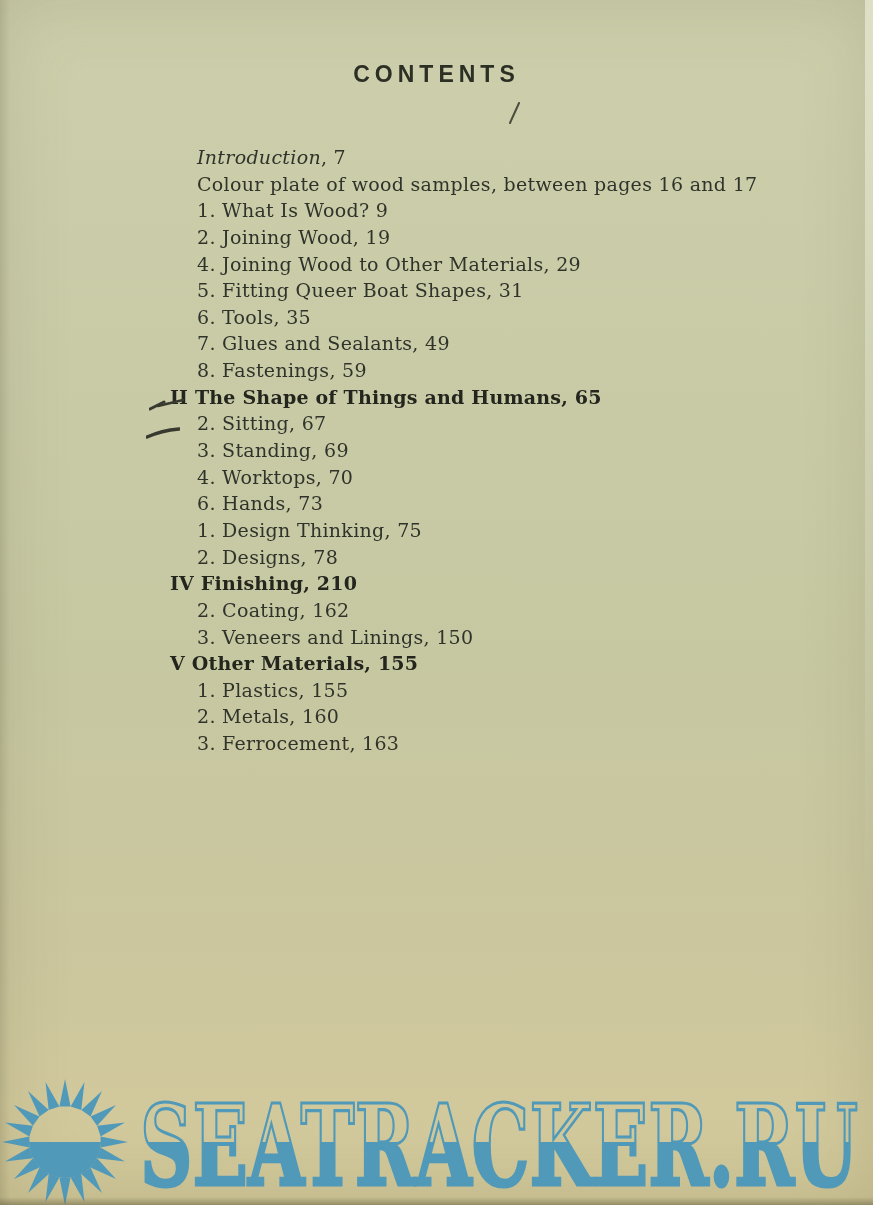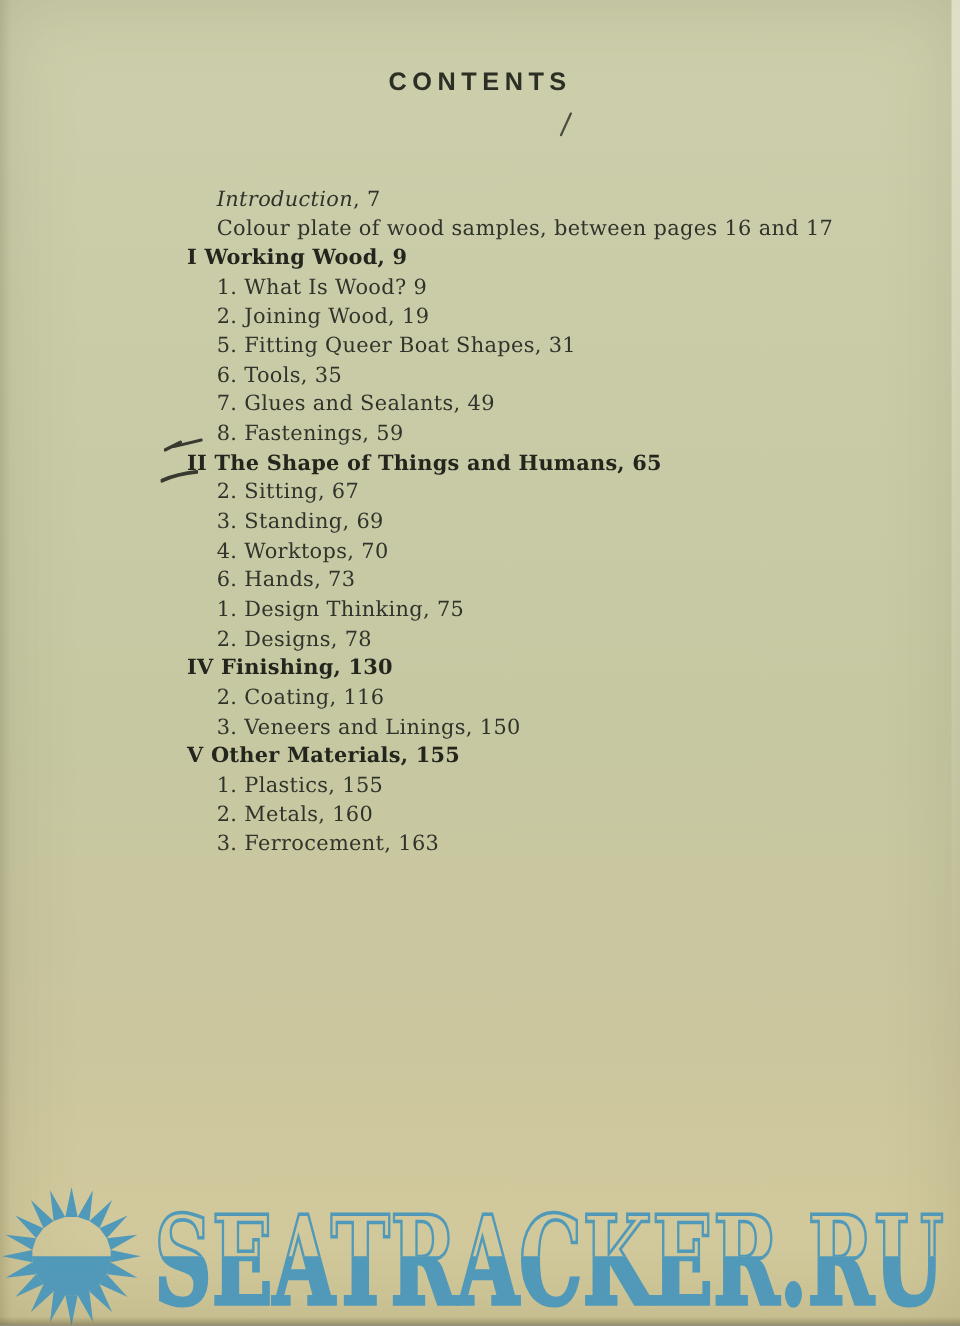--- a/index.html
+++ b/index.html
@@ -30,21 +30,21 @@
   }
   .title{
     position:absolute;top:61px;left:0;width:100%;
     text-align:center;
     font-family:"Liberation Sans", sans-serif;
     font-size:23px;font-weight:600;
     letter-spacing:5px;
     color:#2c2f24;
   }
   .toc{
-    position:absolute;left:197px;top:168px;
+    position:absolute;left:197px;top:144px;
     font-size:19px;line-height:26.65px;
     color:#30332a;
     letter-spacing:0.3px;
   }
   .ln{white-space:nowrap;height:26.65px;}
   .ln.s{margin-left:-27px;font-weight:bold;color:#24261e;letter-spacing:0.2px;}
   .ln .it{font-style:italic;}
   .mark{position:absolute;pointer-events:none;}
   .watermark{
     position:absolute;left:0;bottom:0;width:873px;height:145px;
@@ -63,36 +63,36 @@
 
   <div class="title">CONTENTS</div>
 
   <svg class="mark" style="left:508px;top:102px;" width="14" height="22" viewBox="0 0 14 22">
     <path d="M11 1 C 8 8, 5 14, 2 21" stroke="#4b4d3f" stroke-width="2" fill="none" stroke-linecap="round"></path>
   </svg>
 
   <div class="toc">
     <div class="ln p"><span class="it">Introduction</span><span>, 7</span></div>
     <div class="ln p">Colour plate of wood samples, between pages 16 and 17</div>
-    <div class="ln s">I Working Wood, 9</div>
     <div class="ln">1. What Is Wood? 9</div>
     <div class="ln">2. Joining Wood, 19</div>
+    <div class="ln">4. Joining Wood to Other Materials, 29</div>
     <div class="ln">5. Fitting Queer Boat Shapes, 31</div>
     <div class="ln">6. Tools, 35</div>
     <div class="ln">7. Glues and Sealants, 49</div>
     <div class="ln">8. Fastenings, 59</div>
     <div class="ln s">II The Shape of Things and Humans, 65</div>
     <div class="ln">2. Sitting, 67</div>
     <div class="ln">3. Standing, 69</div>
     <div class="ln">4. Worktops, 70</div>
     <div class="ln">6. Hands, 73</div>
     <div class="ln">1. Design Thinking, 75</div>
     <div class="ln">2. Designs, 78</div>
-    <div class="ln s">IV Finishing, 130</div>
-    <div class="ln">2. Coating, 116</div>
+    <div class="ln s">IV Finishing, 210</div>
+    <div class="ln">2. Coating, 162</div>
     <div class="ln">3. Veneers and Linings, 150</div>
     <div class="ln s">V Other Materials, 155</div>
     <div class="ln">1. Plastics, 155</div>
     <div class="ln">2. Metals, 160</div>
     <div class="ln">3. Ferrocement, 163</div>
   </div>
 
   <svg class="mark" style="left:149px;top:398px;" width="36" height="14" viewBox="0 0 36 14">
     <path d="M1 11 L15 4" stroke="#383a2f" stroke-width="3" stroke-linecap="round" fill="none"></path>
     <path d="M9 8 L34 2" stroke="#383a2f" stroke-width="2.6" stroke-linecap="round" fill="none"></path>

